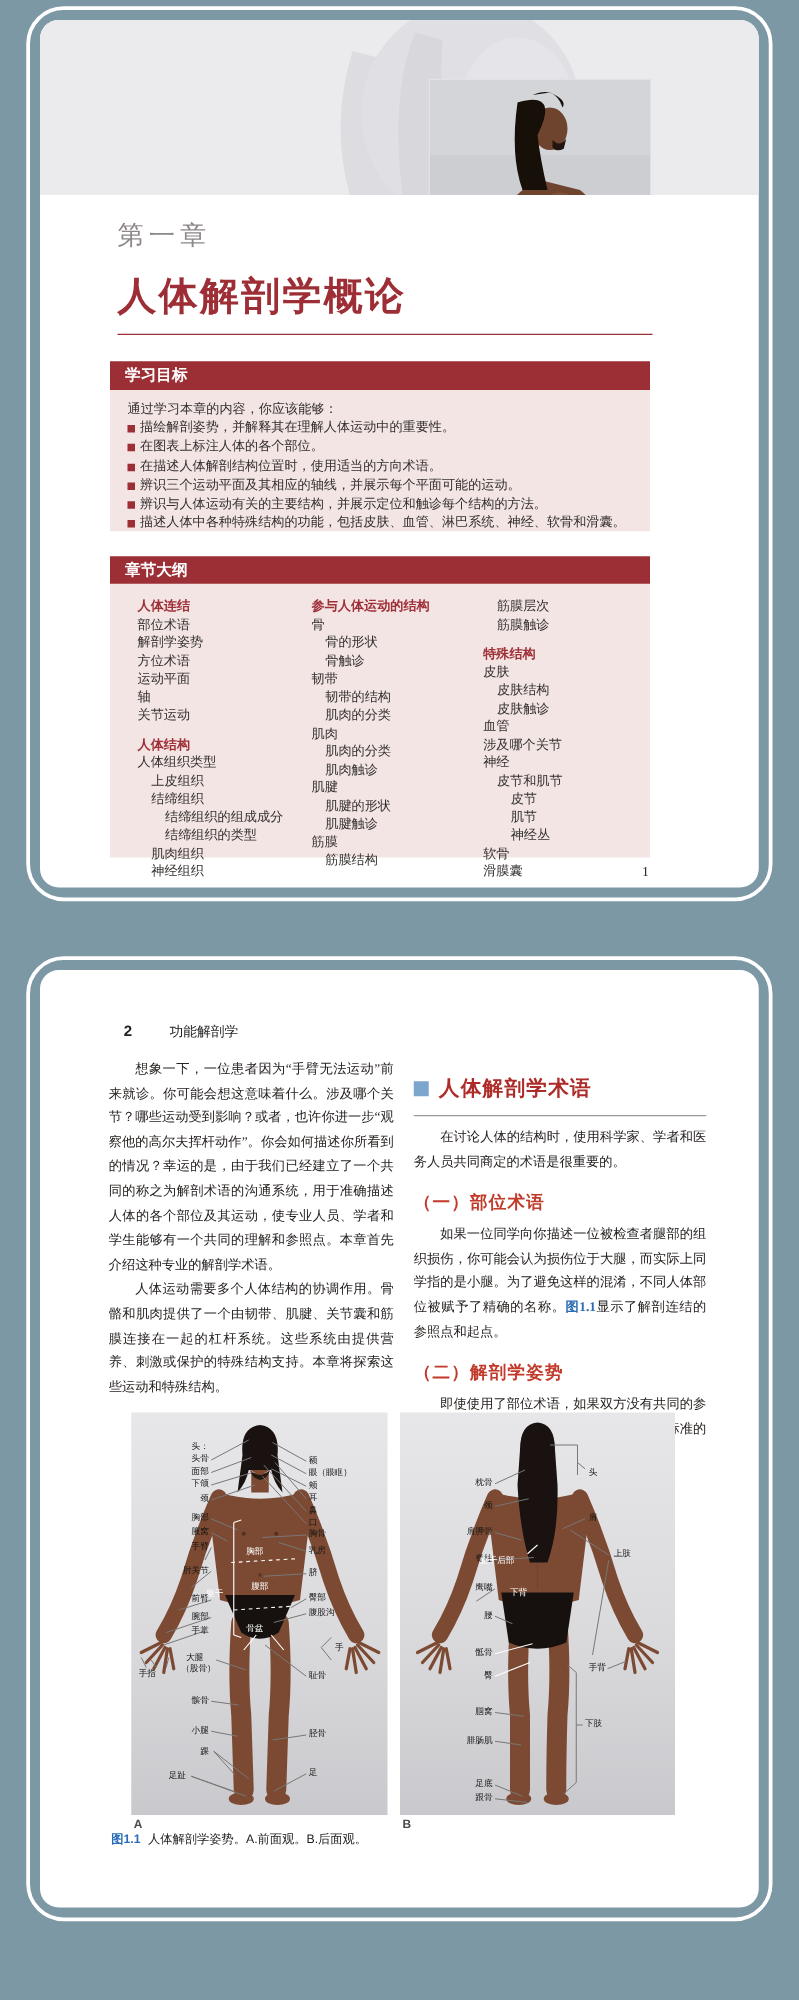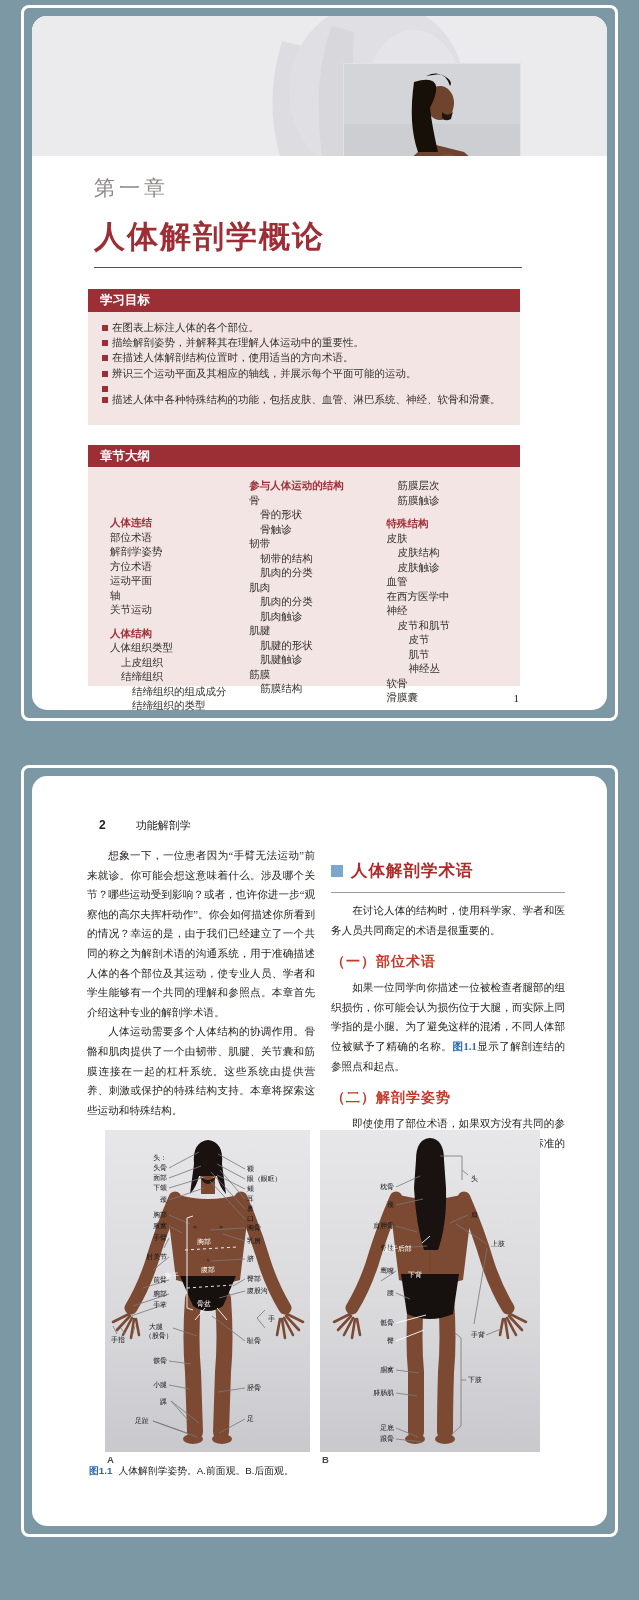--- a/index.html
+++ b/index.html
@@ -1,19 +1,19 @@
 <!DOCTYPE html>
 <html><head>
 <meta charset="utf-8">
 <style>
   html,body{margin:0;padding:0;}
   body{width:639px;height:1600px;background:#7d98a5;position:relative;
        font-family:"Liberation Serif",serif;color:#262220;}
   .pagewrap{position:absolute;left:21px;width:597px;border:3px solid #ffffff;
-            border-radius:8px;padding:8px;box-sizing:border-box;}
+            border-radius:30px;padding:8px;box-sizing:border-box;}
   #w1{top:5px;height:716px;}
   #w2{top:765px;height:772px;}
   .page{position:relative;width:100%;height:100%;background:#ffffff;
         border-radius:15px;overflow:hidden;}
 
   
   .hero{position:absolute;top:0;left:0;right:0;height:140px;background:#ebebee;
         border-radius:13px 13px 0 0;overflow:hidden;}
   .inset{position:absolute;left:312px;top:48px;width:176px;height:130px;
          background:#cdced2;overflow:hidden;box-shadow:0 0 0 1px #e2e2e6;}
@@ -28,21 +28,21 @@
   #bn1{top:273px;}
   #bn2{top:429px;}
   .pbox{position:absolute;left:56px;width:432px;background:#f2e5e3;box-sizing:border-box;}
   #box1{top:296px;height:113px;padding:8px 14px 0 14px;font-size:10.5px;
         line-height:15.2px;color:#33302e;}
   #box2{top:451px;height:219px;padding:12px 0 0 22px;font-size:10.5px;
         line-height:14.5px;color:#33302e;display:flex;}
   .obj-intro{margin:0;}
   .obj-item{display:flex;margin:0;}
   .sq{width:6px;height:6px;background:#9c2f36;margin:5px 4px 0 0;flex:none;}
-  .ocol1{width:146px;margin-top:37px;}.ocol2{width:144px;}.ocol3{width:140px;}
+  .ocol1{width:146px;}.ocol2{width:144px;}.ocol3{width:140px;}
   .oi{white-space:nowrap;}
   .oh{color:#a03038;font-weight:bold;}
   .o1{padding-left:11px;}
   .o2{padding-left:22px;}
   .mt{margin-top:9px;}
   .pagenum1{position:absolute;top:676px;right:88px;font-size:11px;color:#222;}
 
   
   .runhead{position:absolute;top:42px;left:67px;font-size:11px;color:#222;
            font-family:"Liberation Sans",sans-serif;}
@@ -108,38 +108,40 @@
           </svg>
         </div>
       </div>
 
       <div class="chaplabel">第一章</div>
       <div class="chaptitle">人体解剖学概论</div>
       <div class="trule"></div>
 
       <div class="banner" id="bn1">学习目标</div>
       <div class="pbox" id="box1">
+        <p class="obj-intro">通过学习本章的内容，你应该能够：</p>
+        <div class="obj-item">
+            <span class="sq"></span>
+            <span>描绘解剖姿势，并解释其在理解人体运动中的重要性。</span>
+          </div>
         <div class="obj-item">
             <span class="sq"></span>
             <span>在图表上标注人体的各个部位。</span>
           </div>
         <div class="obj-item">
             <span class="sq"></span>
-            <span>描绘解剖姿势，并解释其在理解人体运动中的重要性。</span>
-          </div>
-        <div class="obj-item">
-            <span class="sq"></span>
             <span>在描述人体解剖结构位置时，使用适当的方向术语。</span>
           </div>
         <div class="obj-item">
             <span class="sq"></span>
             <span>辨识三个运动平面及其相应的轴线，并展示每个平面可能的运动。</span>
           </div>
         <div class="obj-item">
             <span class="sq"></span>
+            <span>辨识与人体运动有关的主要结构，并展示定位和触诊每个结构的方法。</span>
           </div>
         <div class="obj-item">
             <span class="sq"></span>
             <span>描述人体中各种特殊结构的功能，包括皮肤、血管、淋巴系统、神经、软骨和滑囊。</span>
           </div>
       </div>
 
       <div class="banner" id="bn2">章节大纲</div>
       <div class="pbox" id="box2">
         <div class="ocol1">
@@ -177,21 +179,21 @@
           <div class="oi o1">筋膜结构</div>
         </div>
         <div class="ocol3">
           <div class="oi o1">筋膜层次</div>
           <div class="oi o1">筋膜触诊</div>
           <div class="oi oh mt">特殊结构</div>
           <div class="oi">皮肤</div>
           <div class="oi o1">皮肤结构</div>
           <div class="oi o1">皮肤触诊</div>
           <div class="oi">血管</div>
-          <div class="oi">在西方医学中</div>
+          <div class="oi">涉及哪个关节</div>
           <div class="oi">神经</div>
           <div class="oi o1">皮节和肌节</div>
           <div class="oi o2">皮节</div>
           <div class="oi o2">肌节</div>
           <div class="oi o2">神经丛</div>
           <div class="oi">软骨</div>
           <div class="oi">滑膜囊</div>
         </div>
       </div>
 

